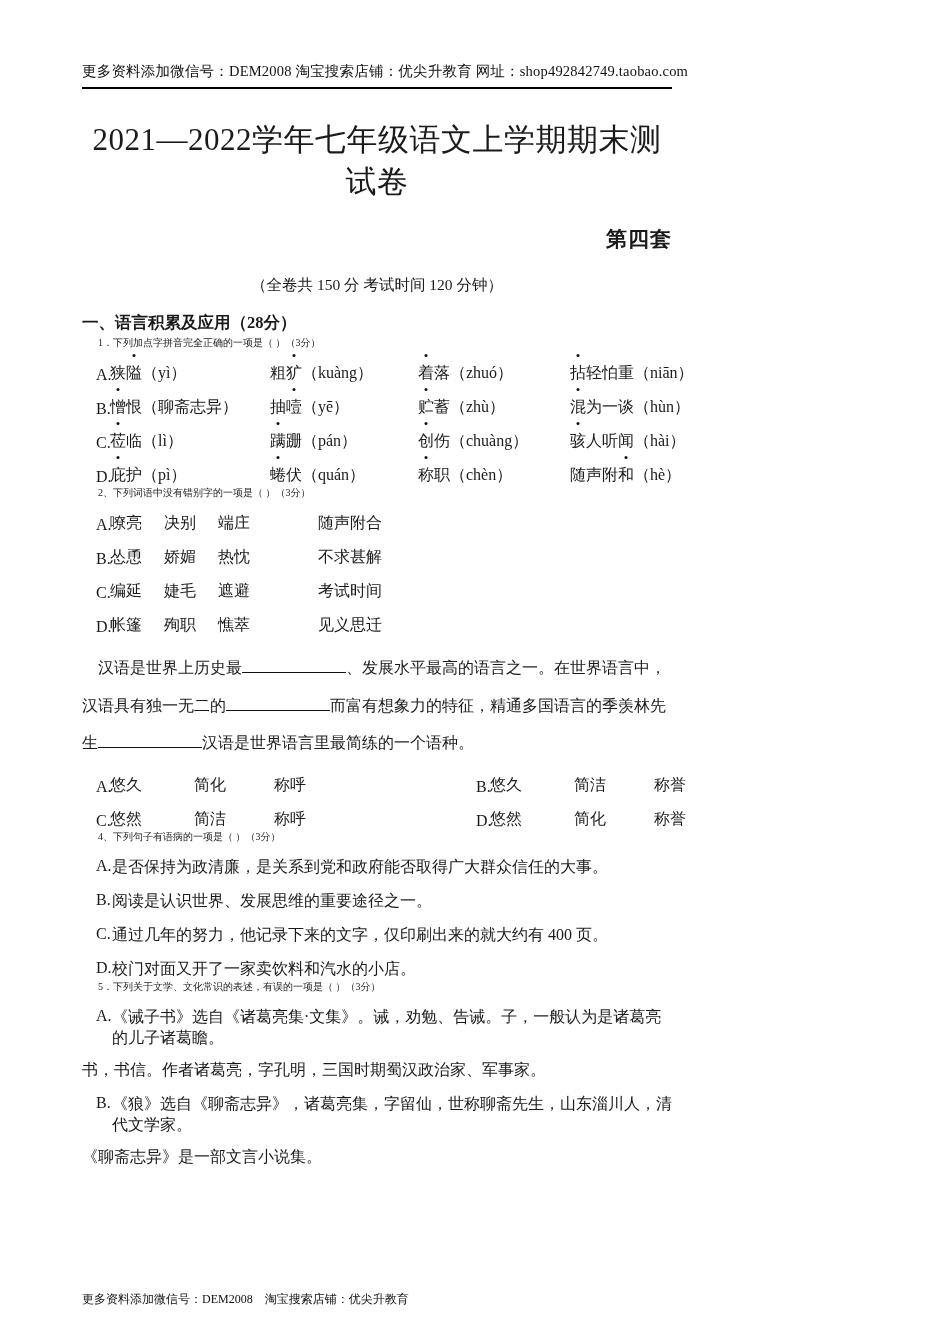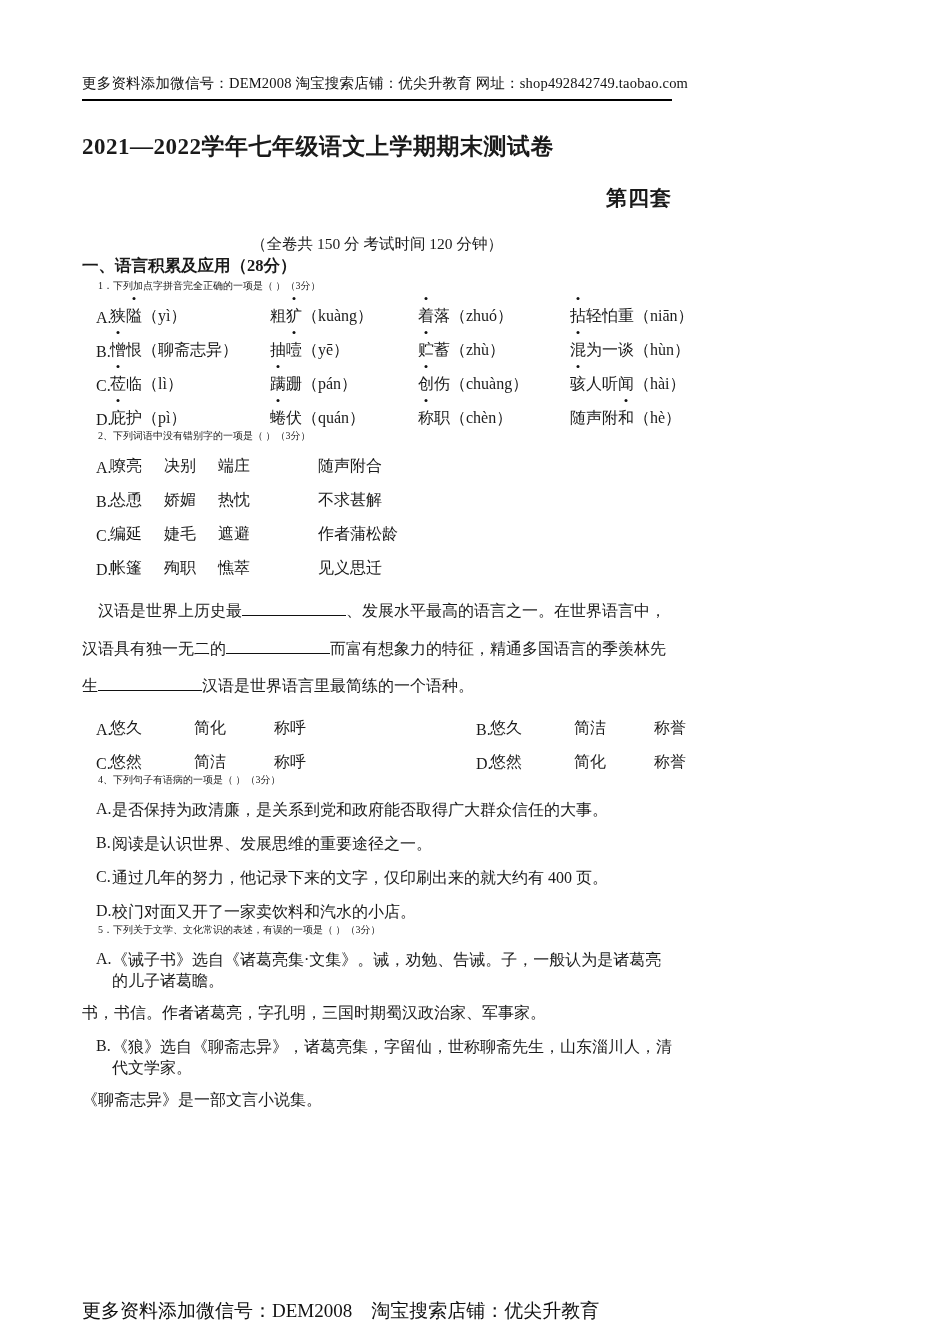--- a/index.html
+++ b/index.html
@@ -12,21 +12,21 @@
     height: 1344px;
     font-family: "Liberation Serif", "DejaVu Serif", serif;
     color: #1a1a1a;
     position: relative;
     overflow: hidden;
   }
   .page {
     width: 754px;
     height: 1344px;
     box-sizing: border-box;
-    padding: 12px 82px;
+    padding: 0 82px;
     position: relative;
   }
 
   
   .header {
     padding-top: 62px;
     text-align: center;
   }
   .header-text {
     font-size: 14.5px;
@@ -38,43 +38,44 @@
   }
   .header-rule {
     margin-top: 6px;
     border: 0;
     border-top: 2.5px solid #000;
     width: 100%;
   }
 
   
   .doc-title {
-    font-size: 23px;
-    font-weight: bold;
+    text-align: center;
+    font-size: 31px;
+    font-weight: normal;
     margin-top: 30px;
     letter-spacing: 0.5px;
   }
   .doc-subtitle {
     text-align: right;
     font-size: 21px;
     font-weight: bold;
     margin-top: 22px;
     letter-spacing: 1px;
   }
   .doc-meta {
     text-align: center;
     font-size: 15.5px;
     margin-top: 22px;
   }
 
   
   .section-title {
     font-size: 16.5px;
     font-weight: bold;
-    margin-top: 0;
+    margin-top: 16px;
     margin-bottom: 2px;
   }
 
   .q-stem {
     font-size: 10px;
     text-indent: 16px;
   }
 
   
   .opt-row {
@@ -167,22 +168,22 @@
   .wrap-line {
     font-size: 16px;
     margin-top: 11px;
     text-indent: 0;
   }
 
   
   .footer {
     position: absolute;
     left: 82px;
-    bottom: 20px;
-    font-size: 19px;
+    bottom: 36px;
+    font-size: 12px;
     color: #111;
     white-space: nowrap;
   }
 </style>
 </head>
 <body>
 
 <div class="page">
 
   <div class="header">
@@ -244,21 +245,21 @@
     <span class="opt-cell w1">怂恿</span>
     <span class="opt-cell w2">娇媚</span>
     <span class="opt-cell w3">热忱</span>
     <span class="opt-cell w4">不求甚解</span>
   </div>
   <div class="opt-row">
     <span class="opt-label">C.</span>
     <span class="opt-cell w1">编延</span>
     <span class="opt-cell w2">婕毛</span>
     <span class="opt-cell w3">遮避</span>
-    <span class="opt-cell w4">作者蒲松龄</span>
+    <span class="opt-cell w4">考试时间</span>
   </div>
   <div class="opt-row">
     <span class="opt-label">D.</span>
     <span class="opt-cell w1">帐篷</span>
     <span class="opt-cell w2">殉职</span>
     <span class="opt-cell w3">憔萃</span>
     <span class="opt-cell w4">见义思迁</span>
   </div>
 
 

